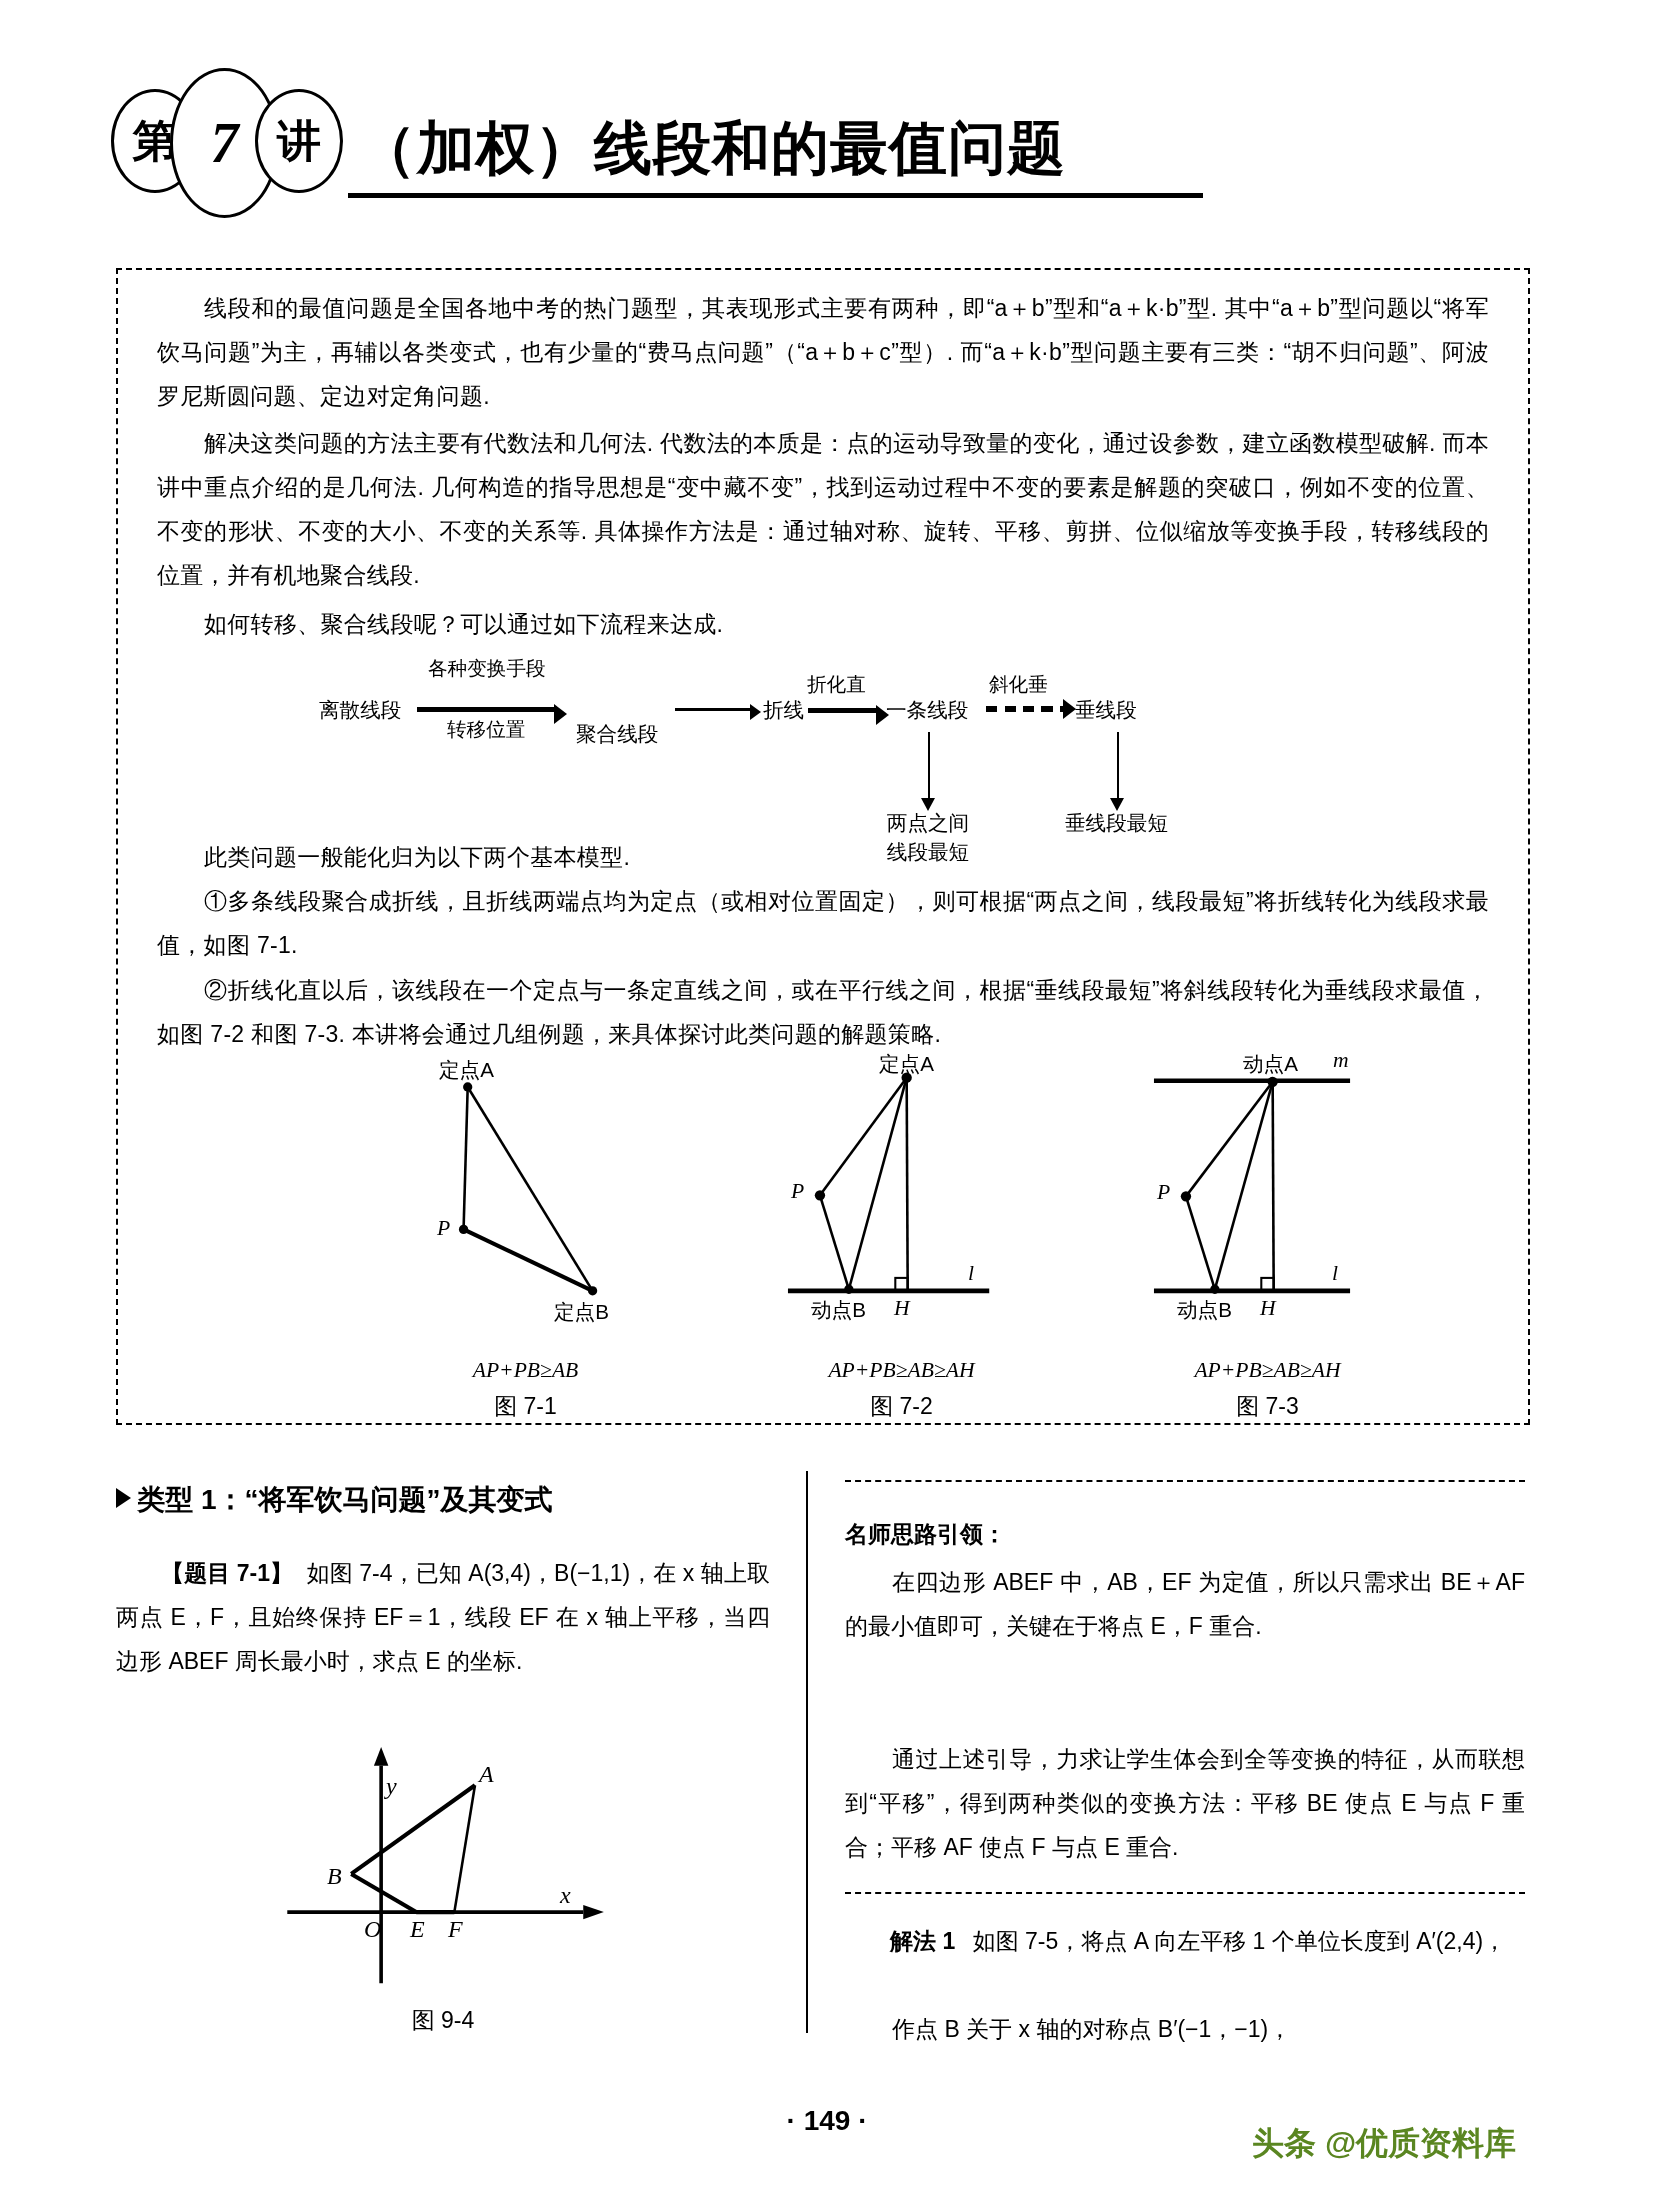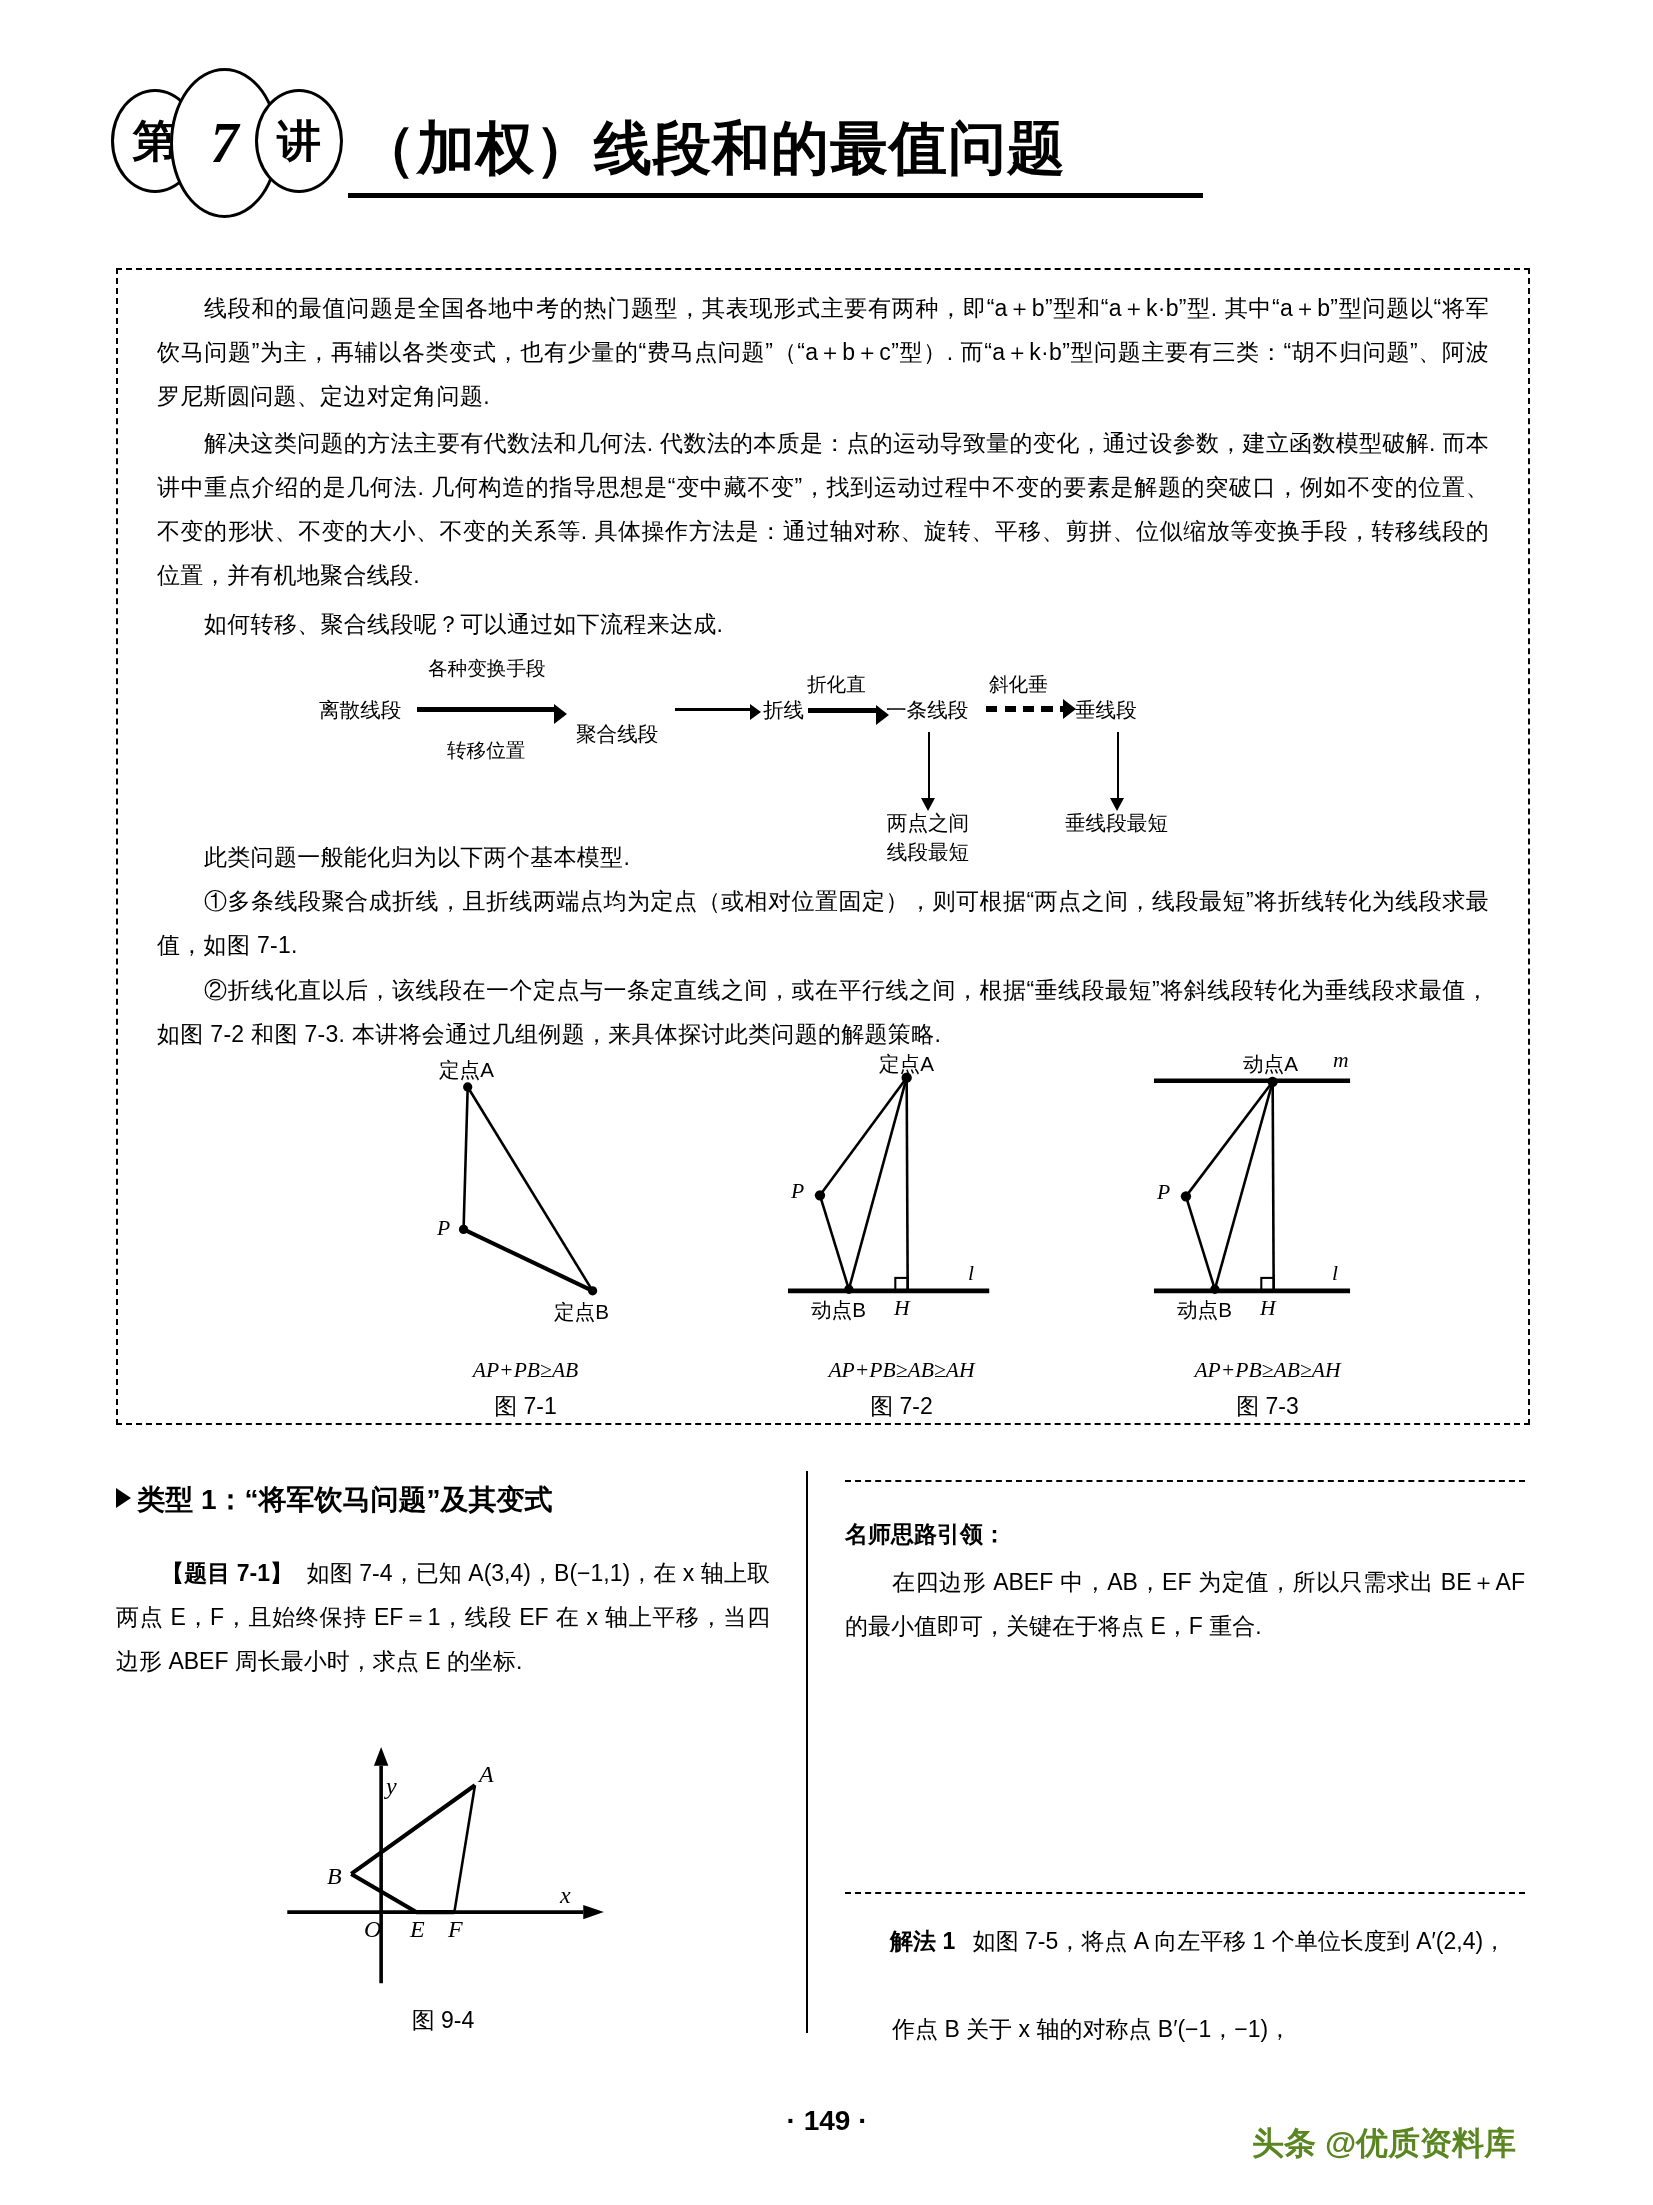--- a/index.html
+++ b/index.html
@@ -133,21 +133,21 @@
 
   <div class="ptext ind p-abs" style="left:157px; top:421px; width:1332px;">解决这类问题的方法主要有代数法和几何法. 代数法的本质是：点的运动导致量的变化，通过设参数，建立函数模型破解. 而本讲中重点介绍的是几何法. 几何构造的指导思想是“变中藏不变”，找到运动过程中不变的要素是解题的突破口，例如不变的位置、不变的形状、不变的大小、不变的关系等. 具体操作方法是：通过轴对称、旋转、平移、剪拼、位似缩放等变换手段，转移线段的位置，并有机地聚合线段.</div>
 
   <div class="ptext ind p-abs" style="left:157px; top:602px; width:1332px;">如何转移、聚合线段呢？可以通过如下流程来达成.</div>
 
   <div class="flow">
     <div class="fnode" style="left:0px; top:52px;">离散线段</div>
 
     <div class="flab" style="left:109px; top:11.3px;">各种变换手段</div>
     <div class="arrow-h" style="left:98px; top:63px; width:139px;"></div>
-    <div class="flab" style="left:128px; top:93px;">转移位置</div>
+    <div class="flab" style="left:128px; top:72px;">转移位置</div>
 
     <div class="fnode" style="left:257px; top:52px;margin-top:24px;">聚合线段</div>
     <div class="arrow-h thin" style="left:356px; top:64px; width:75px;"></div>
 
     <div class="fnode" style="left:444px; top:52px;">折线</div>
 
     <div class="flab" style="left:488px; top:27px;">折化直</div>
     <div class="arrow-h" style="left:489px; top:64px; width:70px;"></div>
 
     <div class="fnode" style="left:567px; top:52px;">一条线段</div>
@@ -270,20 +270,21 @@
     <div class="fig74cap">图 9-4</div>
   </div>
 
   <div class="rc-dash" style="top:1480px;"></div>
 
   <div class="rc" style="top:1560px; text-indent:47px;">在四边形 ABEF 中，AB，EF 为定值，所以只需求出 BE＋AF 的最小值即可，关键在于将点 E，F 重合.</div>
 
   <div class="rc rc-head" style="top:1512px;">名师思路引领：</div>
 
 
+  <div class="rc" style="top:1737px; text-indent:47px;">通过上述引导，力求让学生体会到全等变换的特征，从而联想到“平移”，得到两种类似的变换方法：平移 BE 使点 E 与点 F 重合；平移 AF 使点 F 与点 E 重合.</div>
 
   <div class="rc-dash" style="top:1892px;"></div>
 
   <div class="rc" style="top:1919px;">
     <span style="display:inline-block; width:45px;"></span><b>解法 1</b><span style="display:inline-block; width:17.5px;"></span><span>如图 7-5，将点 A 向左平移 1 个单位长度到 A′(2,4)，</span>
   </div>
 
   <div class="rc" style="top:2007px; text-indent:47px;">作点 B 关于 x 轴的对称点 B′(−1，−1)，</div>
 
   <div class="pagenum">· 149 ·</div>

